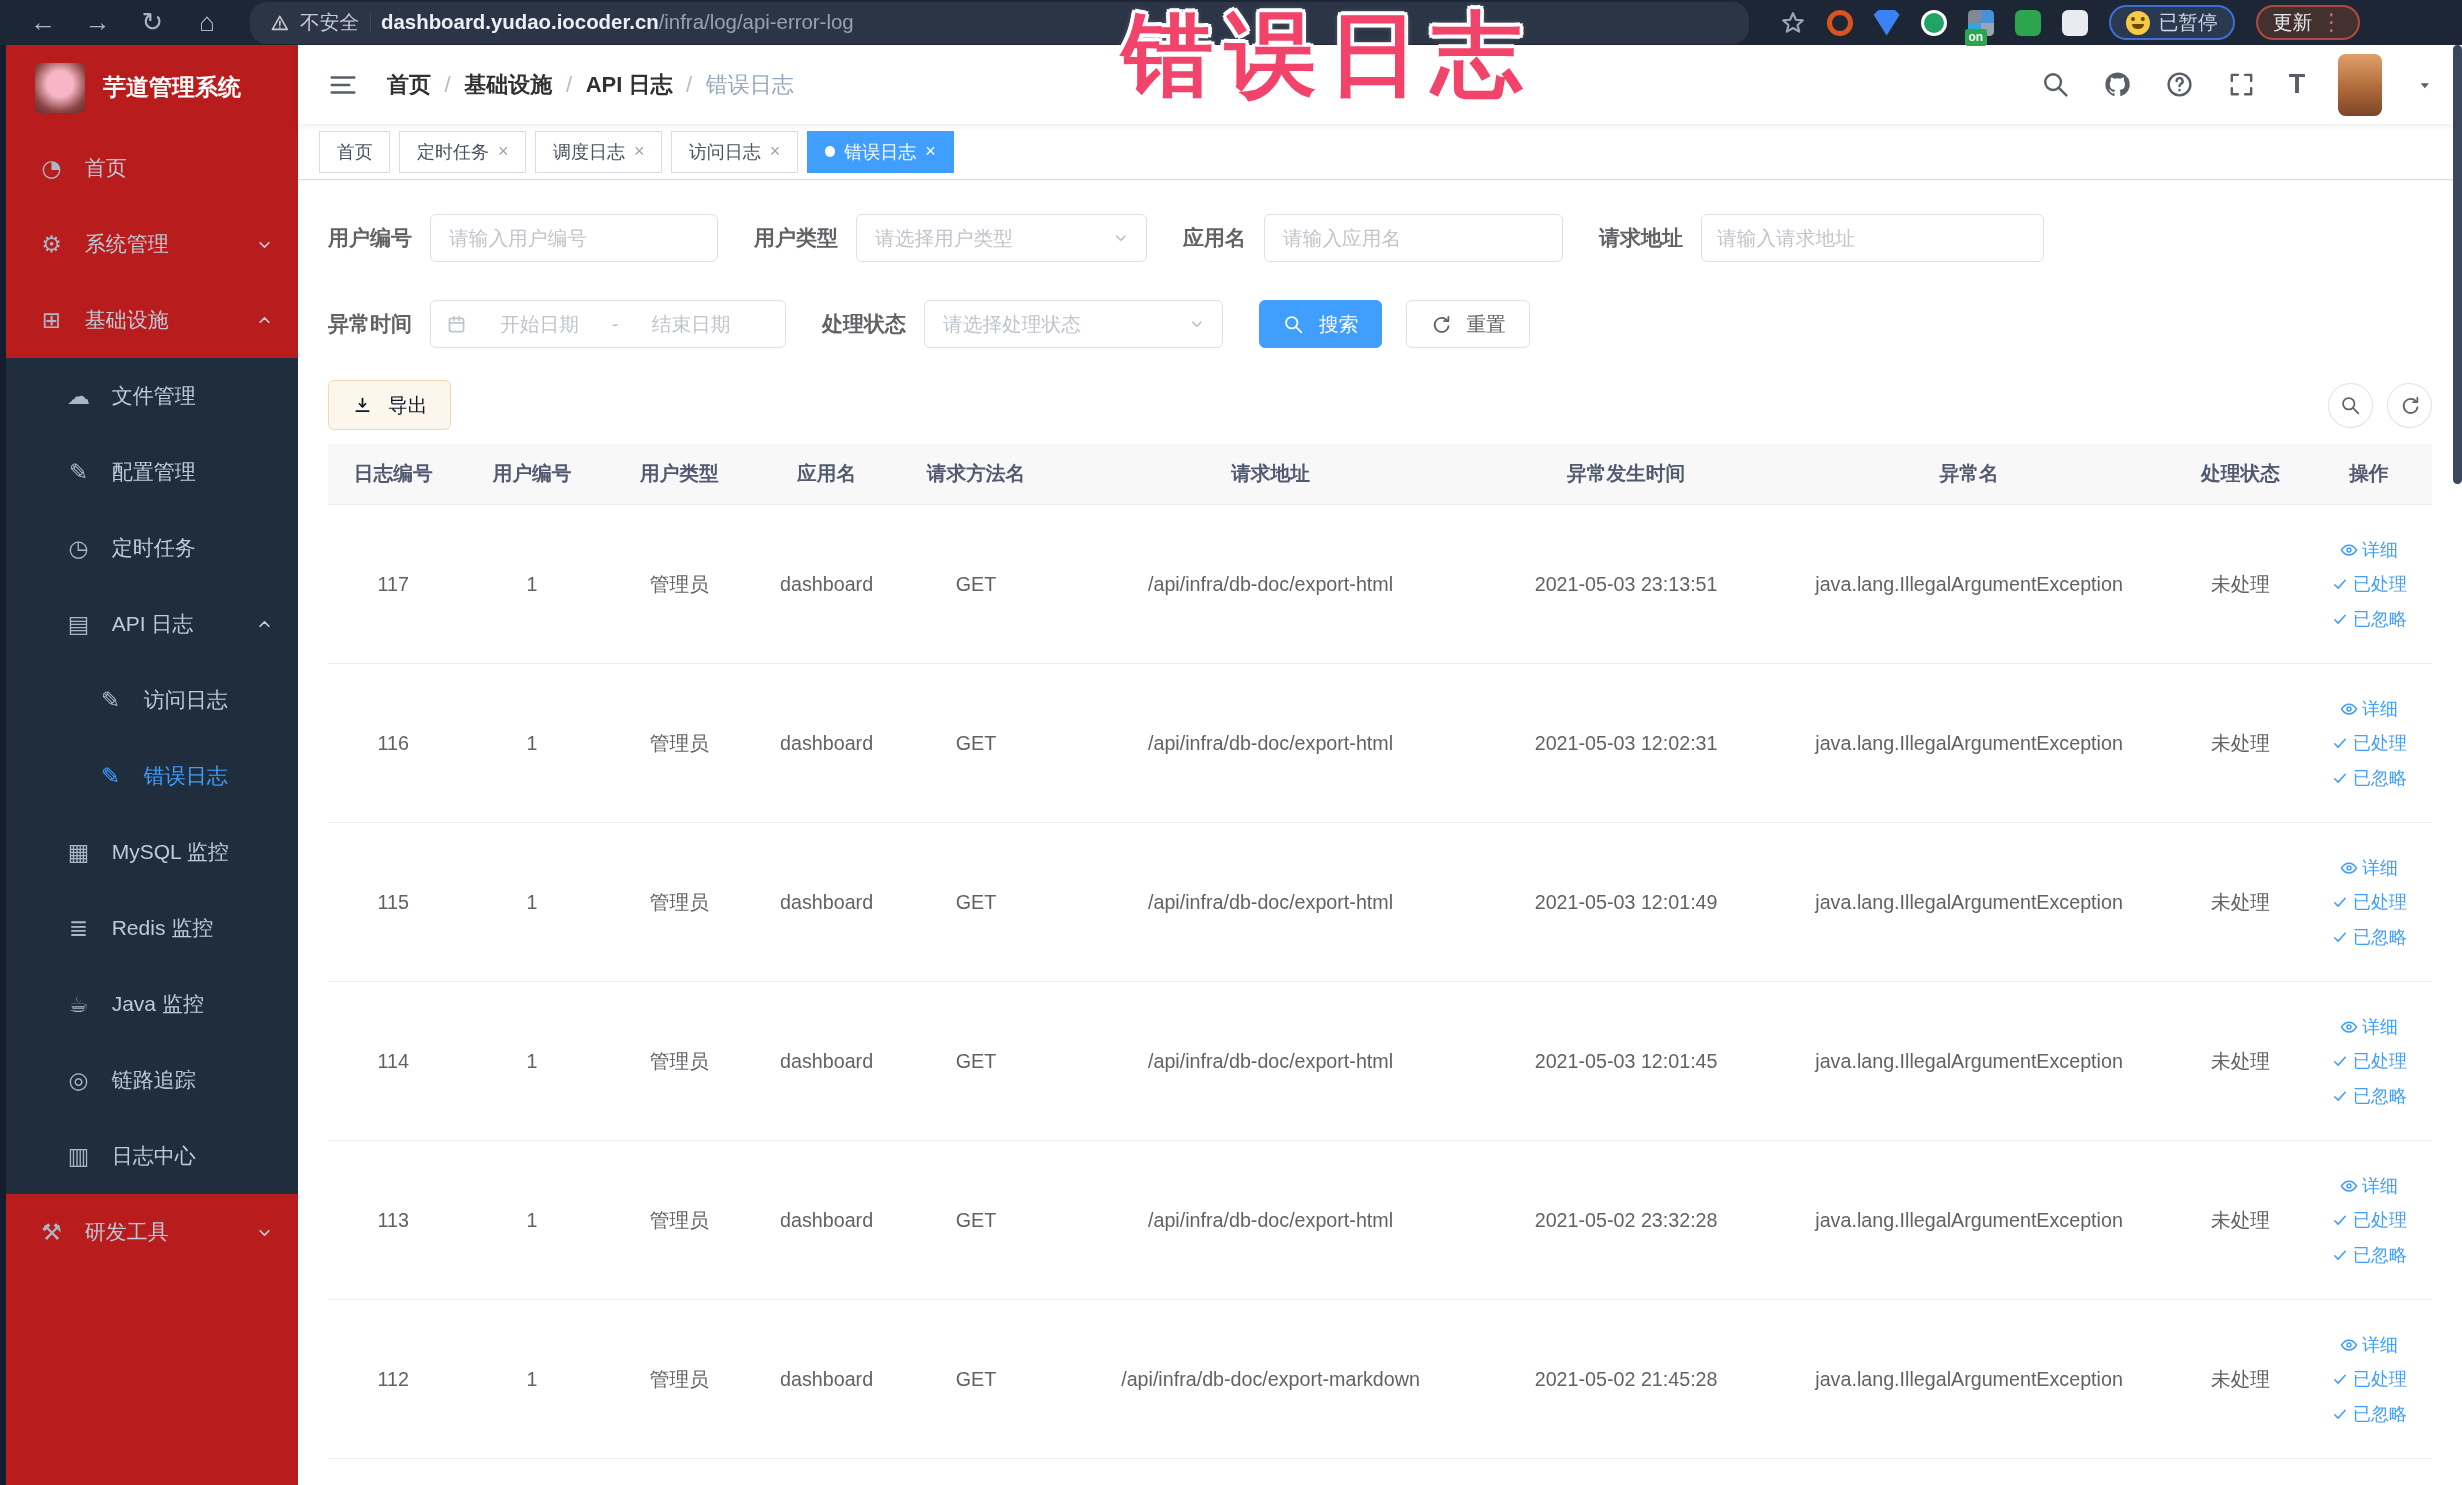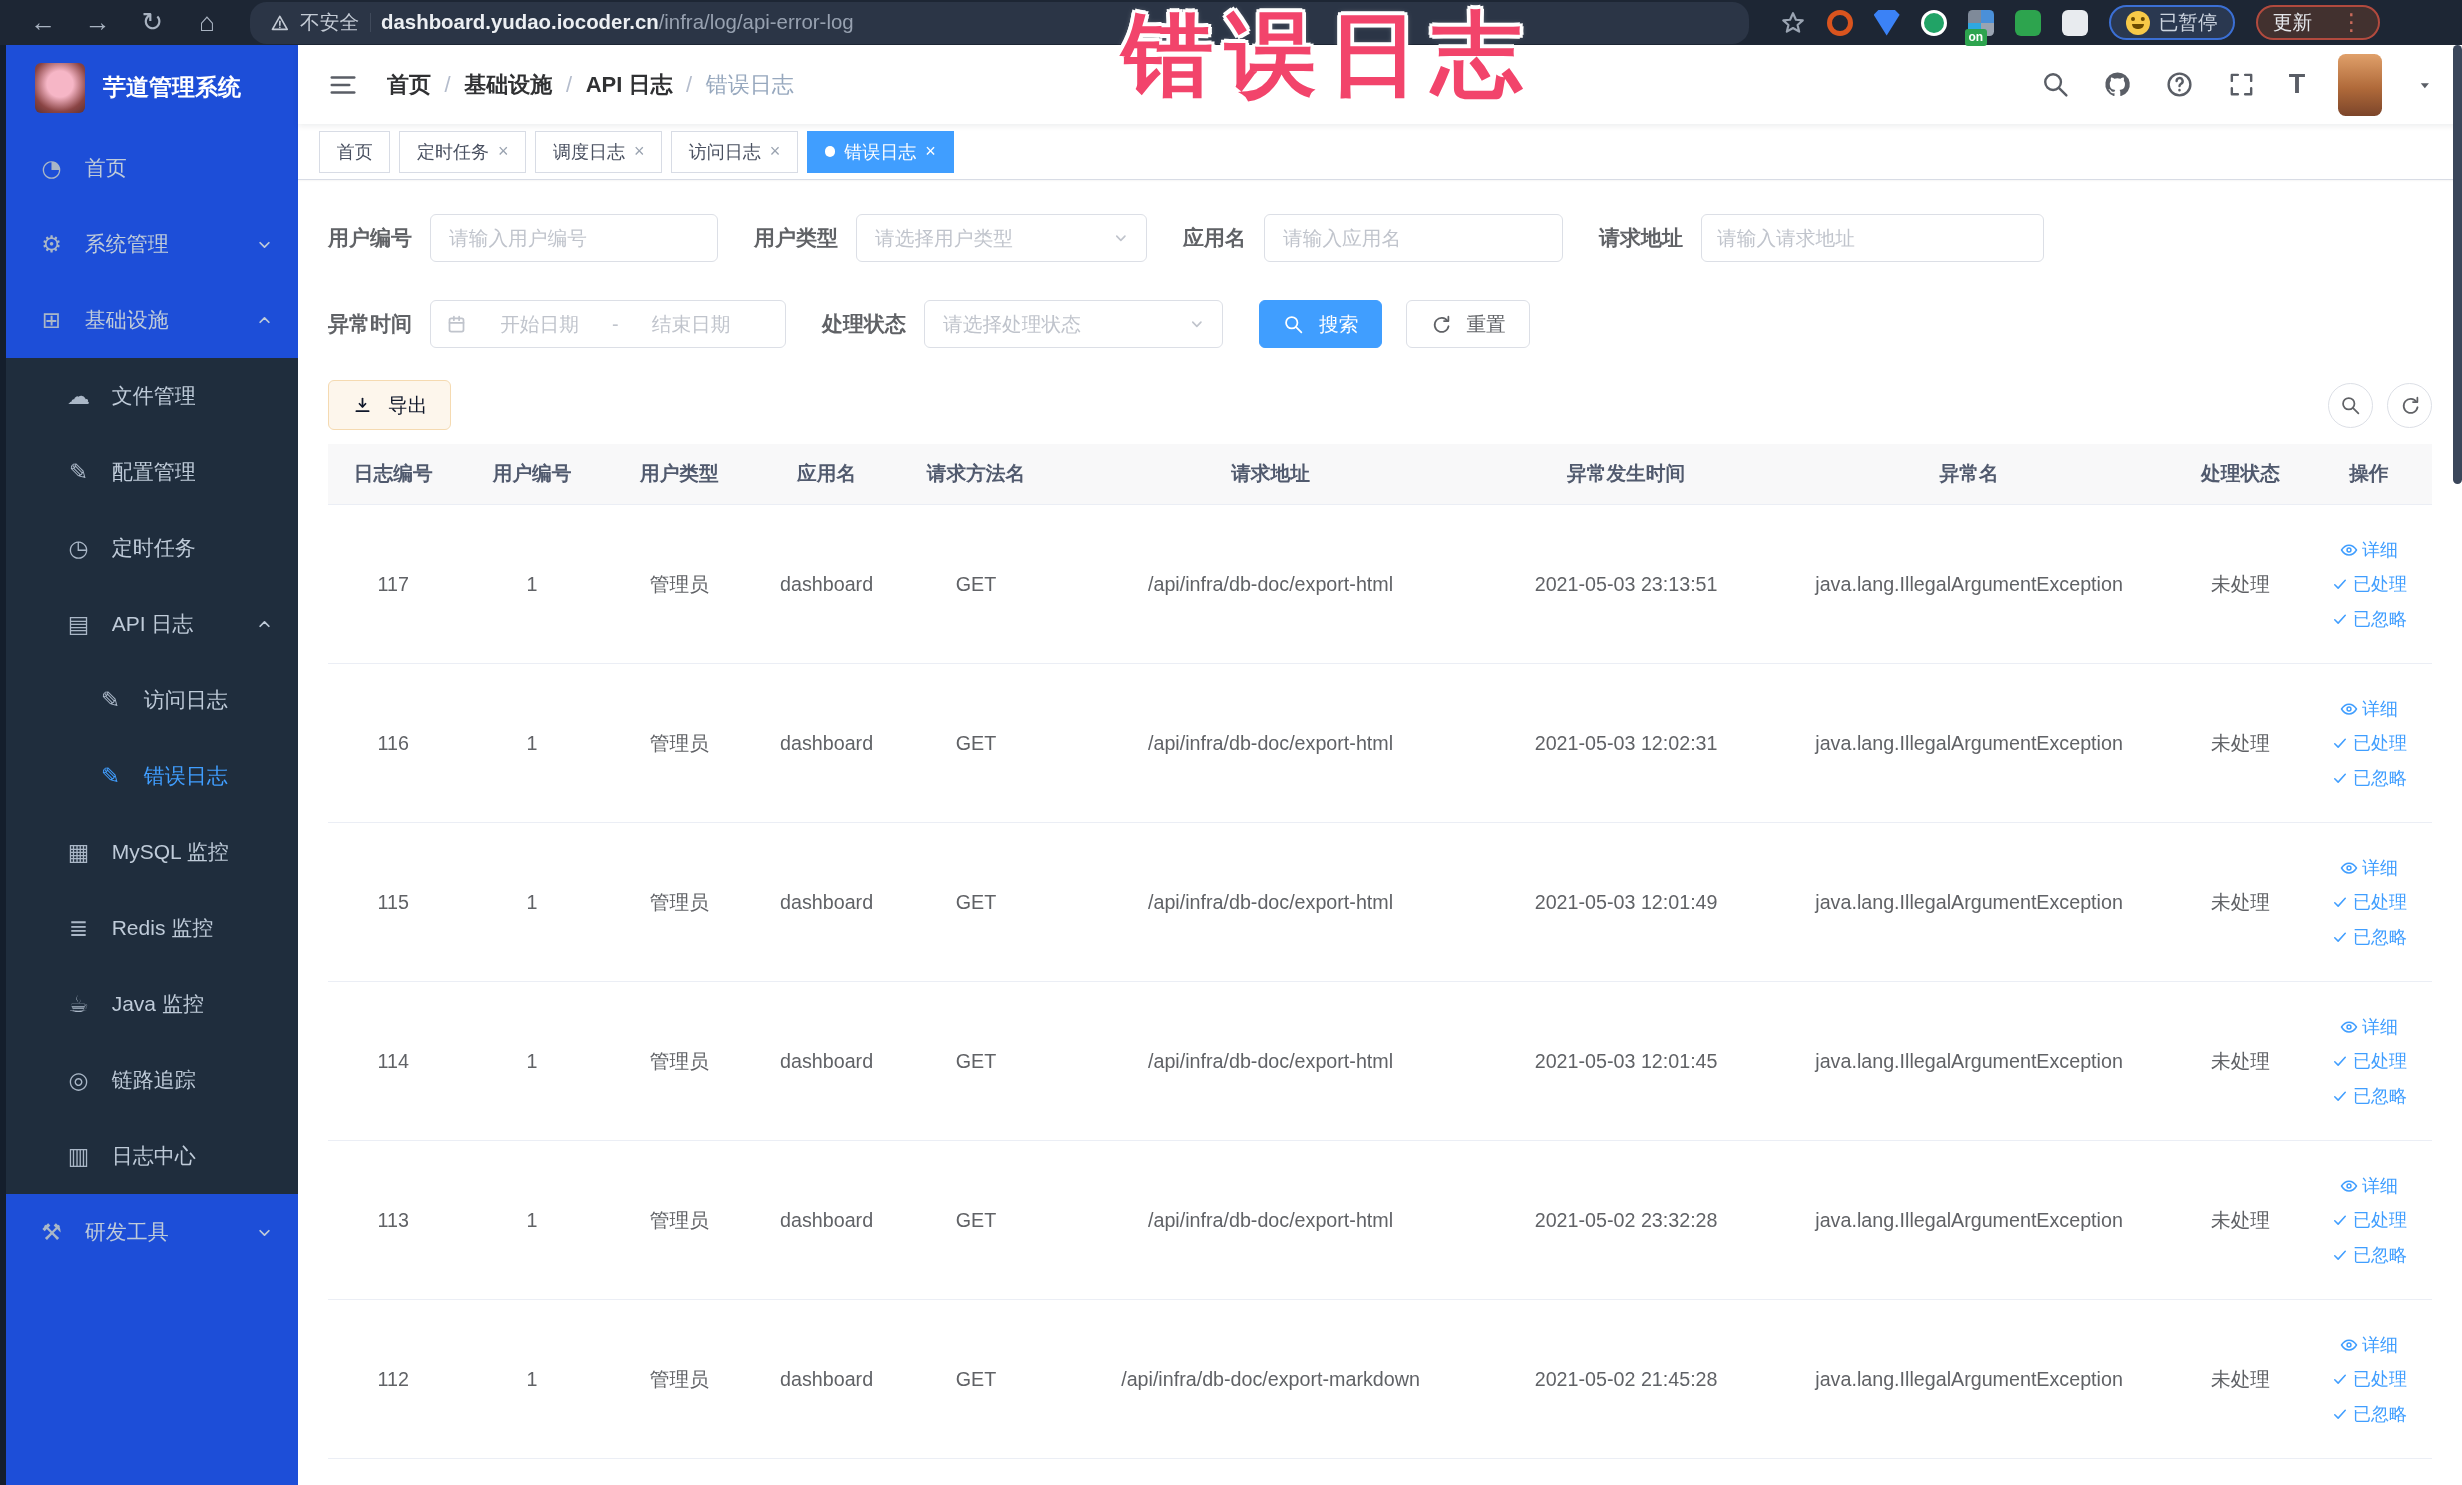--- a/index.html
+++ b/index.html
@@ -24,26 +24,26 @@
   .ext.greenring { background:#21a366; border:3.8px solid #fff; }
   .ext.grid { border-radius:4.5px; background:conic-gradient(#4a90d9 0 25%, #9aa4b2 0 50%, #2ea8e0 0 75%, #7f8a99 0); }
   .badge-on { position:absolute; left:-3px; top:19.7px; background:#2da44e; color:#fff; font-size:12px; line-height:1; padding:2.3px 3.8px; border-radius:3px; font-weight:bold; }
   .ext.leaf { background:#2da44e; border-radius:6px; }
   .ext.puzzle { background:#e8ebef; border-radius:6px; }
   .chip { height:35px; border-radius:17.4px; display:flex; align-items:center; gap:9px; padding:0 15px; font-size:19.7px; flex:none; cursor:pointer; }
   .chip.paused { border:2.3px solid #3b6fd4; background:#2a3850; color:#cdd5e0; }
   .emoji-circle { width:24px; height:24px; border-radius:50%; background:#f7c948; display:inline-block; position:relative; }
   .emoji-circle::before { content:""; position:absolute; left:5.3px; top:6.8px; width:3.8px; height:3.8px; border-radius:50%; background:#6b4a00; box-shadow:9.8px 0 0 #6b4a00; }
   .emoji-circle::after { content:""; position:absolute; left:6px; top:13.6px; width:12px; height:5.3px; border-radius:0 0 6.8px 6.8px; background:#6b4a00; }
-  .chip.update { border:2.3px solid #b14a3e; background:#42312f; color:#e4e7eb; gap:28px; }
+  .chip.update { border:2.3px solid #b14a3e; background:#42312f; color:#e4e7eb; gap:8px; }
   .dots { color:#c96a5a; font-size:23px; letter-spacing:0; line-height:0.6; }
 
   
   .app { display:flex; height:1440px; }
-  .sidebar { width:298px; background:#1d4ed8; border-left:6px solid #141e2c; color:#bfcbd9; flex:none; display:flex; flex-direction:column; }
+  .sidebar { width:298px; background:#b91c1c; border-left:6px solid #141e2c; color:#bfcbd9; flex:none; display:flex; flex-direction:column; }
   .logo-row { height:85px; display:flex; align-items:center; gap:18px; padding-left:29px; }
   .app-logo { width:50px; height:50px; border-radius:6px; background:radial-gradient(circle at 50% 42%, #f6b6c6 0 34%, #8a4444 72%, #5d2f2f); flex:none; }
   .app-title { color:#fff; font-size:23px; font-weight:bold; white-space:nowrap; }
   .menu { flex:1; }
   .mi { height:76px; display:flex; align-items:center; gap:19.7px; padding:0 23px 0 32px; font-size:21px; cursor:pointer; white-space:nowrap; }
   .mi .mi-icon { font-size:23px; width:27px; text-align:center; flex:none; color:#aab7c7; font-family:"DejaVu Sans",sans-serif; }
   .mi .mi-label { flex:1; }
   .mi .arrow { width:21px; height:21px; color:#bfcbd9; flex:none; }
   .mi .arrow.up svg { transform:rotate(180deg); }
   .mi.in-group { background:#1f2d3d; }

